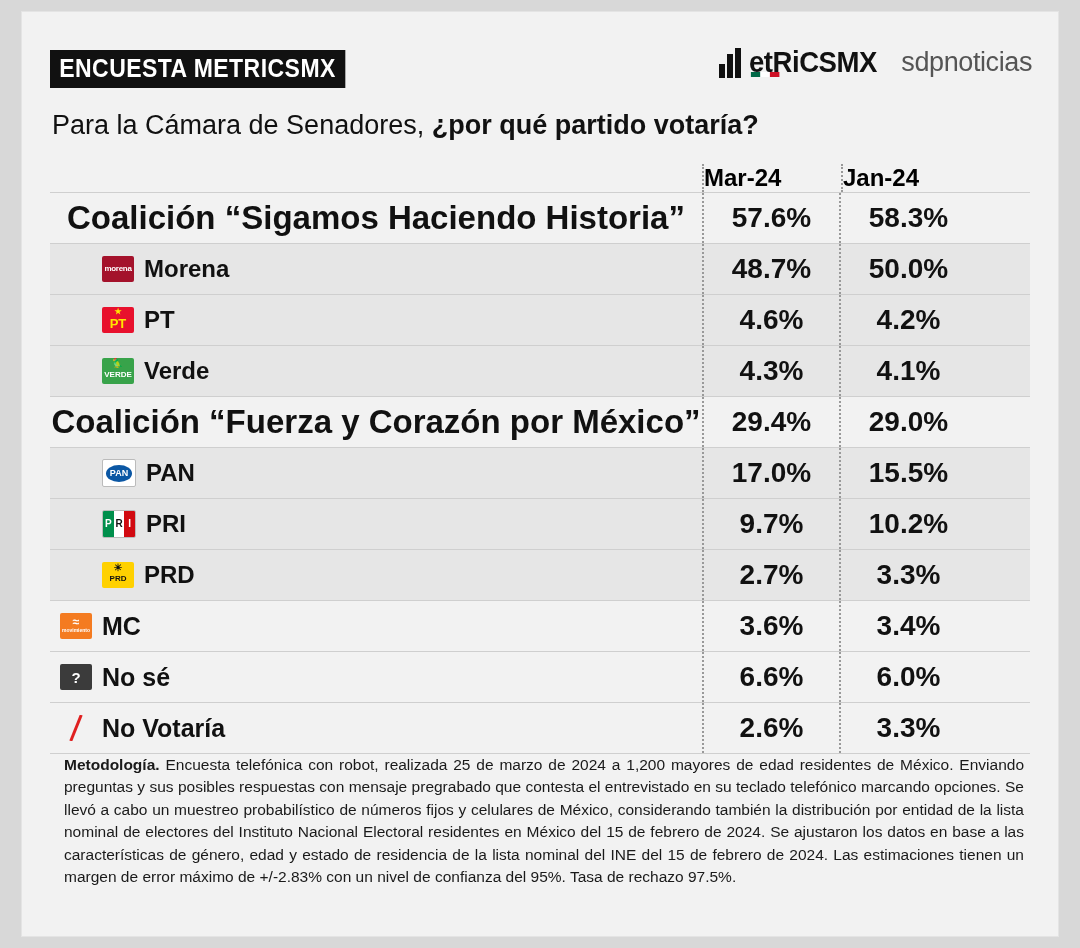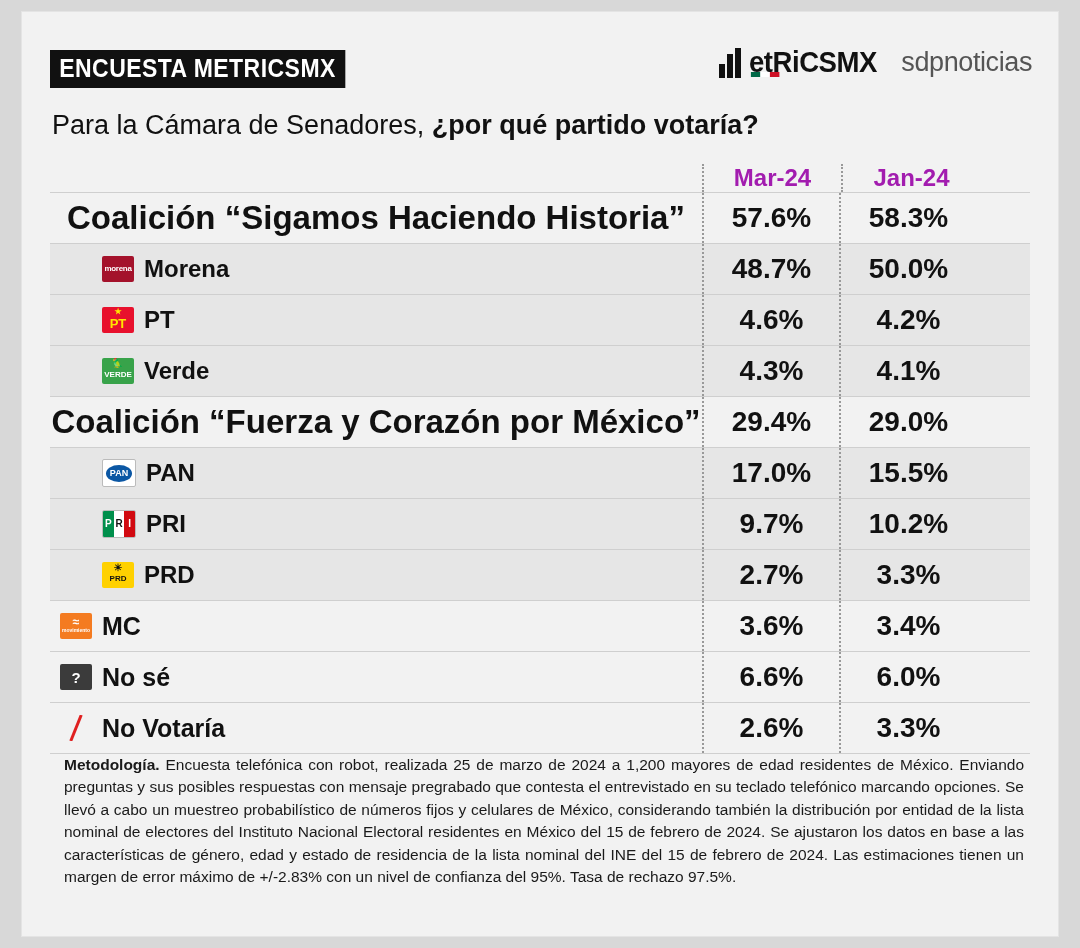--- a/index.html
+++ b/index.html
@@ -112,24 +112,23 @@
     width: 980px;
   }
   .colhead {
     display: flex;
     height: 40px;
     align-items: flex-end;
   }
   .c-label { width: 652px; }
   .c-val {
     width: 137px;
-    text-align: center;
     font-weight: bold;
     font-size: 24px;
-    color: #a21caf;
+    color: #000000;
   }
   .c-val.first { border-left: 2px dotted #999; }
   .c-val.second { border-left: 2px dotted #999; }
   .row {
     display: flex;
     align-items: center;
     height: 50px;
     border-top: 1px solid #cfcfcf;
   }
   .row.coal { height: 50px; }

